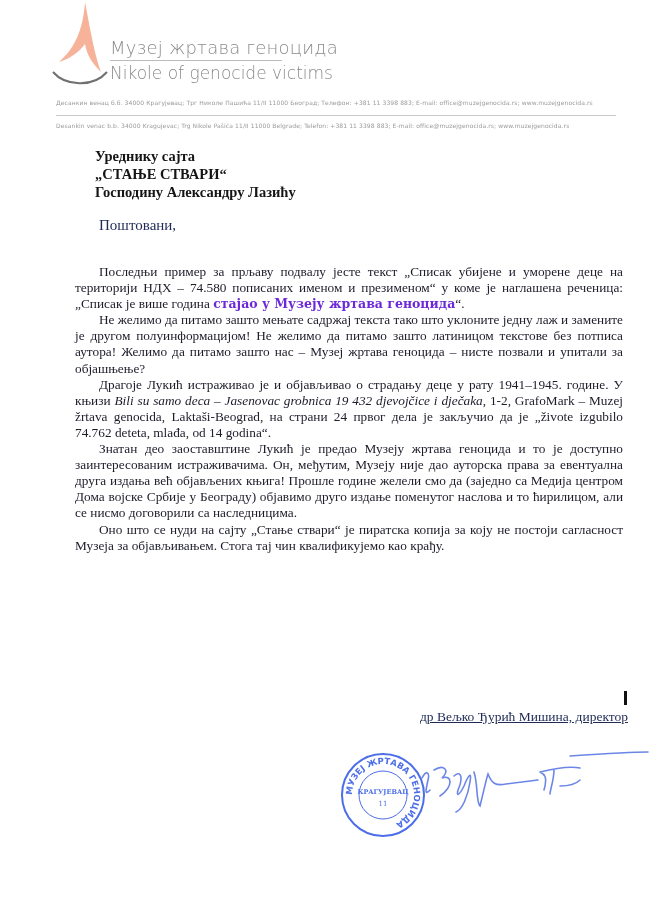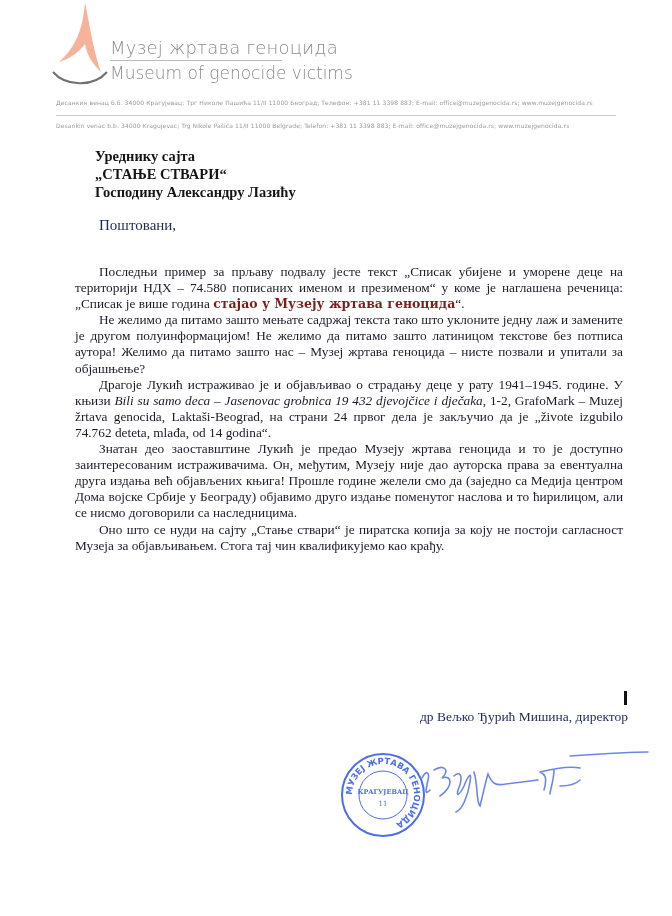--- a/index.html
+++ b/index.html
@@ -16,41 +16,41 @@
     .addr { position: absolute; left: 56px; font-family: "DejaVu Sans", sans-serif; font-size: 6px; color: #9a9a9a; white-space: nowrap; letter-spacing: 0.1px; }
     .addr-sr { top: 99px; }
     .addr-en { top: 122px; }
     .addr-rule { position: absolute; left: 56px; top: 115px; width: 560px; height: 1px; background: #c8c8c8; }
 
     .recipient { position: absolute; left: 95px; top: 147px; font-weight: bold; font-size: 14.5px; line-height: 18px; color: #151515; }
     .greeting { position: absolute; left: 99px; top: 217px; font-size: 15px; color: #1f2a55; }
 
     .body-text { position: absolute; left: 75px; top: 264px; width: 548px; font-size: 13.3px; line-height: 16.1px; color: #1c1c2a; text-align: justify; }
     .body-text p { margin: 0; text-indent: 24px; }
-    .strong { font-weight: bold; font-family: "DejaVu Serif", serif; font-size: 12.5px; color: #7f1d1d; }
+    .strong { font-weight: bold; font-family: "DejaVu Serif", serif; font-size: 12.5px; color: #6d28d9; }
     em { }
 
     .cursor-mark { position: absolute; left: 624px; top: 691px; width: 3px; height: 14px; background: #111; }
-    .signature-line { position: absolute; right: 44px; top: 709px; font-size: 13.5px; color: #1f2a55; text-align: right; }
+    .signature-line { position: absolute; right: 44px; top: 709px; font-size: 13.5px; color: #1f2a55; text-align: right; text-decoration: underline; }
 
     .stamp { position: absolute; left: 340px; top: 752px; width: 86px; height: 86px; }
     .sign { position: absolute; left: 420px; top: 750px; width: 230px; height: 75px; }
   </style>
 </head>
 <body>
 
 <div class="letterhead">
   <svg class="logo-mark" viewBox="0 0 70 85">
     <path d="M40 2 C38 30 30 48 14 62 C26 58 34 52 40 44 C42 56 48 64 56 72 C50 56 46 34 40 2 Z" fill="#f6b39a"></path>
     <path d="M8 72 C20 86 48 88 62 72" fill="none" stroke="#707070" stroke-width="2"></path>
   </svg>
   <div class="logo-text">
     <div class="logo-sr">Музеј жртава геноцида</div>
     <div class="logo-rule"></div>
-    <div class="logo-en">Museum of genocide victims</div>
+    <div class="logo-en">Nikole of genocide victims</div>
   </div>
   <div class="addr addr-sr">Десанкин венац б.б. 34000 Крагујевац; Трг Николе Пашића 11/II 11000 Београд; Телефон: +381 11 3398 883; E-mail: office@muzejgenocida.rs;  www.muzejgenocida.rs</div>
   <div class="addr-rule"></div>
   <div class="addr addr-en">Desankin venac b.b. 34000 Kragujevac; Trg Nikole Pašića 11/II 11000 Belgrade; Telefon: +381 11 3398 883; E-mail: office@muzejgenocida.rs; www.muzejgenocida.rs</div>
 </div>
 
 <div class="recipient">
   <div>Уреднику сајта</div>
   <div>„СТАЊЕ СТВАРИ“</div>
   <div>Господину Александру Лазићу</div>

